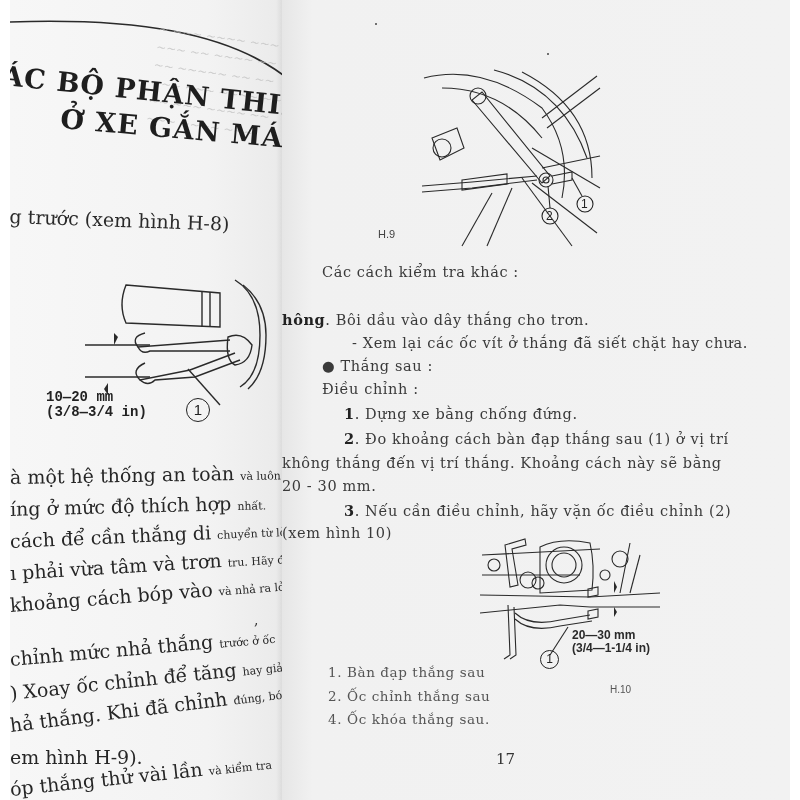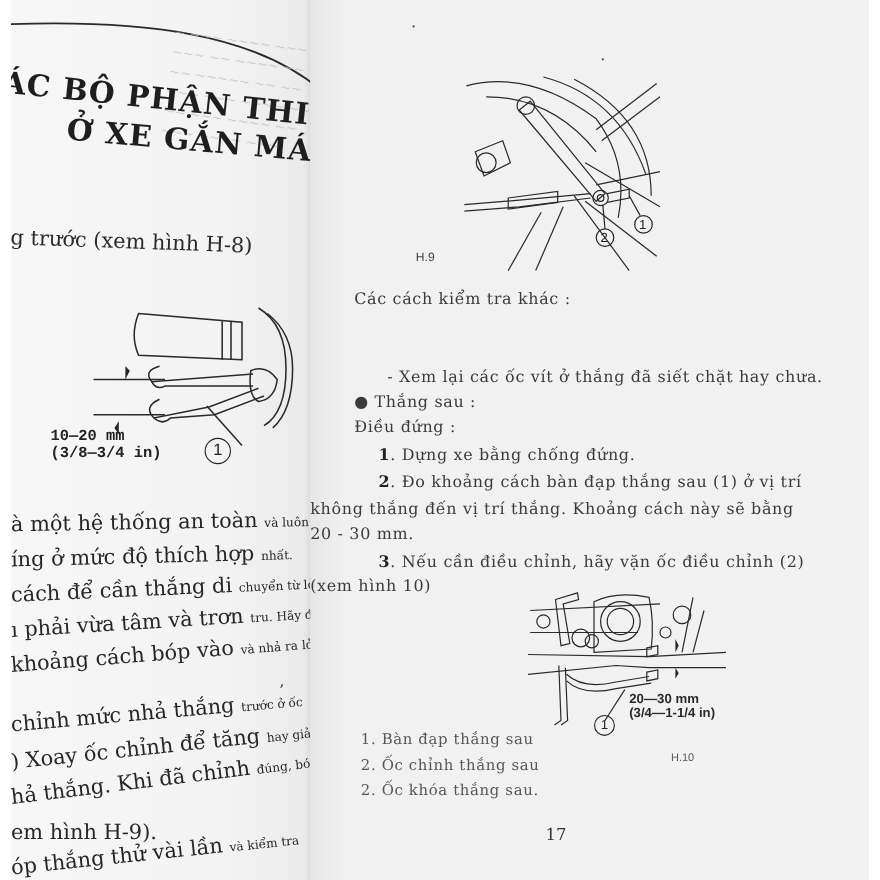--- a/index.html
+++ b/index.html
@@ -225,23 +225,24 @@
       <g font-family="Liberation Sans, sans-serif" font-size="12" fill="#222">
         <circle cx="163" cy="136" r="8" stroke="#222" stroke-width="1.1" fill="none"></circle>
         <text x="159" y="140">1</text>
         <circle cx="128" cy="148" r="8" stroke="#222" stroke-width="1.1" fill="none"></circle>
         <text x="124" y="152">2</text>
       </g>
     </svg>
     <div class="fig9-label">H.9</div>
 
     <div class="r-text" style="left:40px; top:264px;">Các cách kiểm tra khác :</div>
+    <div class="r-text" style="left:0px; top:311px;"><b>hông</b><span>. Bôi dầu vào dây thắng cho trơn.</span></div>
     <div class="r-text" style="left:40px; top:335px;margin-left:30px;">- Xem lại các ốc vít ở thắng đã siết chặt hay chưa.</div>
     <div class="r-text" style="left:40px; top:358px;">● Thắng sau :</div>
-    <div class="r-text" style="left:40px; top:381px;">Điều đứng :</div>
+    <div class="r-text" style="left:40px; top:381px;">Điều chỉnh :</div>
 
     <div class="r-text" style="left:62px; top:405px;"><b>1</b><span>. Dựng xe bằng chống đứng.</span></div>
     <div class="r-text" style="left:62px; top:430px;"><b>2</b><span>. Đo khoảng cách bàn đạp thắng sau (1) ở vị trí</span></div>
     <div class="r-text" style="left:0px; top:455px;">không thắng đến vị trí thắng. Khoảng cách này sẽ bằng</div>
     <div class="r-text" style="left:0px; top:478px;">20 - 30 mm.</div>
     <div class="r-text" style="left:62px; top:502px;"><b>3</b><span>. Nếu cần điều chỉnh, hãy vặn ốc điều chỉnh (2)</span></div>
     <div class="r-text" style="left:0px; top:525px;">(xem hình 10)</div>
 
     <svg class="fig10" viewBox="0 0 190 130">
       <g stroke="#2a2a2a" stroke-width="1.1" fill="none">
@@ -279,19 +280,19 @@
     </svg>
     <div class="fig10-dim">
       <div>20—30 mm</div>
       <div>(3/4—1-1/4 in)</div>
     </div>
     <div class="fig10-callout">1</div>
     <div class="fig10-label">H.10</div>
 
     <div class="legend-item" style="top:664px;">1. Bàn đạp thắng sau</div>
     <div class="legend-item" style="top:688px;">2. Ốc chỉnh thắng sau</div>
-    <div class="legend-item" style="top:711px;">2. Ốc khóa thắng sau.</div>
+    <div class="legend-item" style="top:711px;">4. Ốc khóa thắng sau.</div>
 
     <div class="page-number">17</div>
   </div>
 
   <div class="outer-margin"></div>
 </div>
 
 </body></html>

